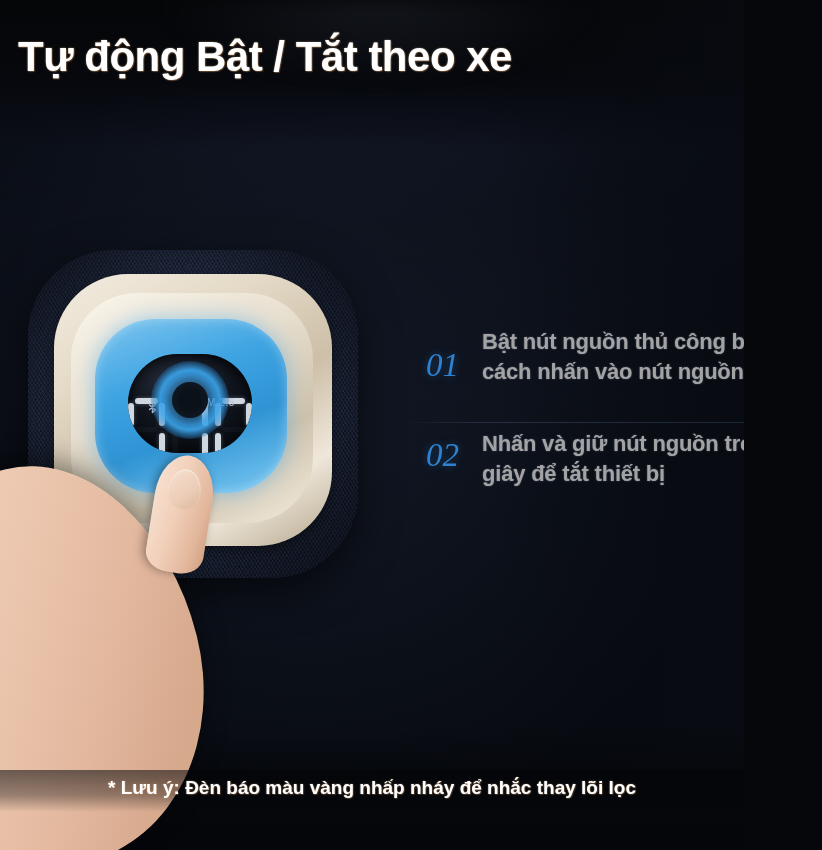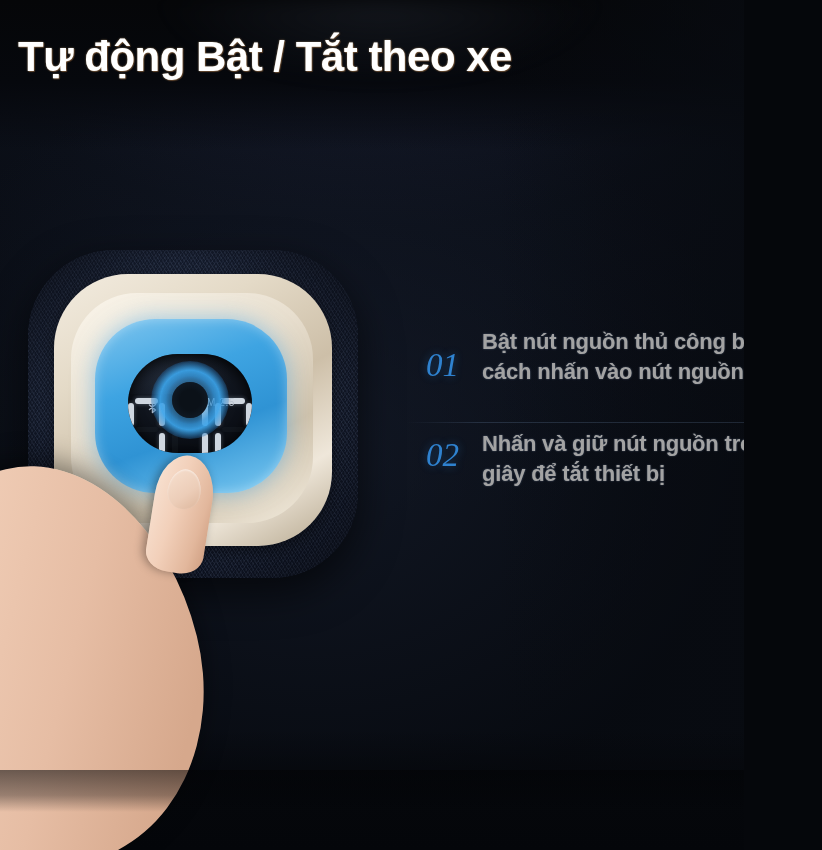--- a/index.html
+++ b/index.html
@@ -323,14 +323,15 @@
     </div>
     <div style="height:42px"></div>
     <div class="step step-2">
       <div class="step-num">02</div>
       <div class="step-text">Nhấn và giữ nút nguồn trong 2 giây để tắt thiết bị</div>
     </div>
   </div>
   <div class="divider"></div>
 
   <div class="footer-band"></div>
+  <div class="footer-note">* Lưu ý: Đèn báo màu vàng nhấp nháy để nhắc thay lõi lọc</div>
 
 </div>
 
 </body></html>

